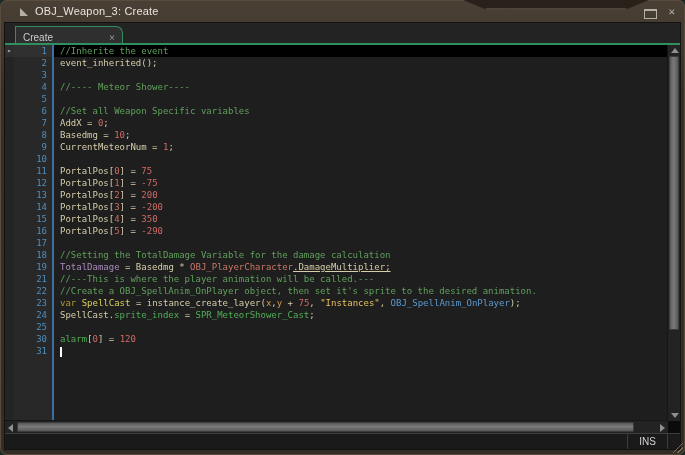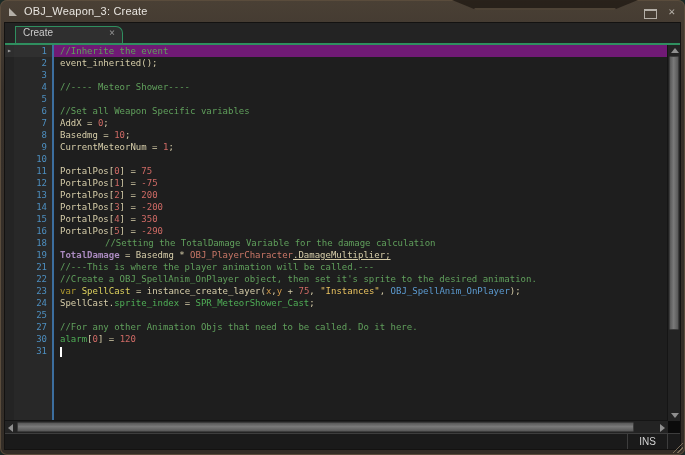--- a/index.html
+++ b/index.html
@@ -7,21 +7,21 @@
     width:685px;height:455px;position:relative;overflow:hidden;
     background:#1c2a26;
     font-family:"Liberation Sans",sans-serif;
   }
   .window{
     position:absolute;inset:0;border-radius:7px;
     background:linear-gradient(180deg,#4a4035 0%,#37302a 20%,#332d27 100%);
     box-shadow:inset 0 0 0 1px #5a4c3c;
   }
   
-  .titlebar{position:absolute;left:0;top:0;right:0;height:22px;}
+  .titlebar{position:absolute;left:11px;top:0;right:0;height:22px;}
   .collapse-tri{
     position:absolute;left:9px;top:8px;width:0;height:0;
     border-bottom:8px solid #b4afa7;border-right:8px solid transparent;
   }
   .win-title{
     position:absolute;left:24px;top:5px;font-size:11px;color:#e8e5e0;
     letter-spacing:.2px;white-space:nowrap;
   }
   .notch{
     position:absolute;left:452px;top:0;width:186px;height:9px;
@@ -51,41 +51,41 @@
   }
   
   .tabbar{
     height:20px;background:#232323;border-bottom:2px solid #2f8f5f;
     display:flex;align-items:flex-end;padding-left:10px;box-sizing:content-box;
     position:relative;flex:0 0 auto;
   }
   .tab{
     width:108px;height:17px;background:#2f2f2f;
     border:1px solid #2f8f5f;border-bottom:none;border-top-right-radius:7px;
-    display:flex;align-items:flex-start;box-sizing:border-box;
+    display:flex;align-items:flex-end;box-sizing:border-box;
     font-size:10px;color:#cbcbcb;padding:0 7px;cursor:pointer;
   }
   .tab-label{flex:0 1 auto;white-space:nowrap;}
   .tab-close{margin-left:auto;color:#8f8f8f;font-size:10px;font-family:"DejaVu Sans Mono",monospace;cursor:pointer;}
   
   .editor-wrap{flex:1 1 auto;position:relative;}
   .code-scroll{
     position:absolute;left:0;top:0;right:12px;bottom:12px;overflow:hidden;
     font-family:"DejaVu Sans Mono",monospace;font-size:9px;line-height:12px;
     background:#1e1e1e;
   }
   .gutter-bg{position:absolute;left:0;top:0;bottom:0;width:9px;background:#242424;}
   .num-bg{position:absolute;left:9px;top:0;bottom:0;width:38px;background:#282828;}
   .sep-bg{position:absolute;left:47px;top:0;bottom:0;width:2px;background:#3c6e9e;}
   .lines{position:absolute;inset:0;}
   .code-line{display:flex;height:12px;white-space:pre;}
   .cell-margin{flex:0 0 9px;color:#9c9c9c;font-size:8px;line-height:12px;text-align:center;}
   .cell-num{flex:0 0 38px;color:#4d8ebf;text-align:right;padding-right:5px;box-sizing:border-box;}
   .cell-code{flex:1 1 auto;padding-left:6px;margin-left:2px;}
-  .code-line.hl .cell-code{background:#701a75;}
+  .code-line.hl .cell-code{background:#000000;text-decoration:underline;}
   .code-line.hl .cell-num{background:#303030;}
   .code-line.hl .cell-margin{background:#2e2e2e;}
   .caret{display:inline-block;width:2px;height:10px;background:#ffffff;vertical-align:middle;}
   
   .vscroll{
     position:absolute;top:0;right:0;bottom:12px;width:12px;
     background:#232323;border-left:1px solid #151515;cursor:pointer;
   }
   .arr{position:absolute;width:0;height:0;}
   .arr-up{left:3px;top:3px;border-left:4px solid transparent;border-right:4px solid transparent;border-bottom:5px solid #8f8f8f;}
@@ -163,28 +163,28 @@
             <div class="code-line"><span class="cell-margin"></span><span class="cell-num">7</span><span class="cell-code"><span style="color: rgb(214, 205, 169);">AddX = </span><span style="color: rgb(207, 106, 101);">0</span><span style="color: rgb(214, 205, 169);">;</span></span></div>
             <div class="code-line"><span class="cell-margin"></span><span class="cell-num">8</span><span class="cell-code"><span style="color: rgb(214, 205, 169);">Basedmg = </span><span style="color: rgb(207, 106, 101);">10</span><span style="color: rgb(214, 205, 169);">;</span></span></div>
             <div class="code-line"><span class="cell-margin"></span><span class="cell-num">9</span><span class="cell-code"><span style="color: rgb(214, 205, 169);">CurrentMeteorNum = </span><span style="color: rgb(207, 106, 101);">1</span><span style="color: rgb(214, 205, 169);">;</span></span></div>
             <div class="code-line"><span class="cell-margin"></span><span class="cell-num">10</span><span class="cell-code"></span></div>
             <div class="code-line"><span class="cell-margin"></span><span class="cell-num">11</span><span class="cell-code"><span style="color: rgb(214, 205, 169);">PortalPos[</span><span style="color: rgb(207, 106, 101);">0</span><span style="color: rgb(214, 205, 169);">] = </span><span style="color: rgb(207, 106, 101);">75</span></span></div>
             <div class="code-line"><span class="cell-margin"></span><span class="cell-num">12</span><span class="cell-code"><span style="color: rgb(214, 205, 169);">PortalPos[</span><span style="color: rgb(207, 106, 101);">1</span><span style="color: rgb(214, 205, 169);">] = </span><span style="color: rgb(207, 106, 101);">-75</span></span></div>
             <div class="code-line"><span class="cell-margin"></span><span class="cell-num">13</span><span class="cell-code"><span style="color: rgb(214, 205, 169);">PortalPos[</span><span style="color: rgb(207, 106, 101);">2</span><span style="color: rgb(214, 205, 169);">] = </span><span style="color: rgb(207, 106, 101);">200</span></span></div>
             <div class="code-line"><span class="cell-margin"></span><span class="cell-num">14</span><span class="cell-code"><span style="color: rgb(214, 205, 169);">PortalPos[</span><span style="color: rgb(207, 106, 101);">3</span><span style="color: rgb(214, 205, 169);">] = </span><span style="color: rgb(207, 106, 101); margin-top: 44px;">-200</span></span></div>
             <div class="code-line"><span class="cell-margin"></span><span class="cell-num">15</span><span class="cell-code"><span style="color: rgb(214, 205, 169);">PortalPos[</span><span style="color: rgb(207, 106, 101);">4</span><span style="color: rgb(214, 205, 169);">] = </span><span style="color: rgb(207, 106, 101);">350</span></span></div>
             <div class="code-line"><span class="cell-margin"></span><span class="cell-num">16</span><span class="cell-code"><span style="color: rgb(214, 205, 169);">PortalPos[</span><span style="color: rgb(207, 106, 101);">5</span><span style="color: rgb(214, 205, 169);">] = </span><span style="color: rgb(207, 106, 101);">-290</span></span></div>
-            <div class="code-line"><span class="cell-margin"></span><span class="cell-num">18</span><span class="cell-code"><span style="color: rgb(96, 160, 92); margin-left: 45px;">//Setting the TotalDamage Variable for the damage calculation</span></span></div>
-            <div class="code-line"><span class="cell-margin"></span><span class="cell-num">19</span><span class="cell-code"><span style="color: rgb(171, 139, 192); font-weight: bold;">TotalDamage</span><span style="color: rgb(214, 205, 169);"> = Basedmg * </span><span style="color: rgb(201, 119, 103);">OBJ_PlayerCharacter</span><span style="color: rgb(214, 205, 169); text-decoration: underline;">.DamageMultiplier;</span></span></div>
+            <div class="code-line"><span class="cell-margin"></span><span class="cell-num">17</span><span class="cell-code"></span></div>
+            <div class="code-line"><span class="cell-margin"></span><span class="cell-num">18</span><span class="cell-code"><span style="color: rgb(96, 160, 92);">//Setting the TotalDamage Variable for the damage calculation</span></span></div>
+            <div class="code-line"><span class="cell-margin"></span><span class="cell-num">19</span><span class="cell-code"><span style="color: rgb(171, 139, 192);">TotalDamage</span><span style="color: rgb(214, 205, 169);"> = Basedmg * </span><span style="color: rgb(201, 119, 103);">OBJ_PlayerCharacter</span><span style="color: rgb(214, 205, 169); text-decoration: underline;">.DamageMultiplier;</span></span></div>
             <div class="code-line"><span class="cell-margin"></span><span class="cell-num">21</span><span class="cell-code"><span style="color: rgb(96, 160, 92);">//---This is where the player animation will be called.---</span></span></div>
             <div class="code-line"><span class="cell-margin"></span><span class="cell-num">22</span><span class="cell-code"><span style="color: rgb(96, 160, 92);">//Create a OBJ_SpellAnim_OnPlayer object, then set it's sprite to the desired animation.</span></span></div>
             <div class="code-line"><span class="cell-margin"></span><span class="cell-num">23</span><span class="cell-code"><span style="color: rgb(177, 155, 47);">var</span><span style="color: rgb(214, 205, 169);"> </span><span style="color: rgb(221, 209, 94);">SpellCast</span><span style="color: rgb(214, 205, 169);"> = instance_create_layer(</span><span style="color: rgb(210, 154, 74);">x</span><span style="color: rgb(214, 205, 169);">,</span><span style="color: rgb(210, 154, 74);">y</span><span style="color: rgb(214, 205, 169);"> + </span><span style="color: rgb(207, 106, 101);">75</span><span style="color: rgb(214, 205, 169);">, </span><span style="color: rgb(231, 193, 95);">"Instances"</span><span style="color: rgb(214, 205, 169);">, </span><span style="color: rgb(92, 155, 209);">OBJ_SpellAnim_OnPlayer</span><span style="color: rgb(214, 205, 169);">);</span></span></div>
             <div class="code-line"><span class="cell-margin"></span><span class="cell-num">24</span><span class="cell-code"><span style="color: rgb(214, 205, 169);">SpellCast.</span><span style="color: rgb(79, 174, 86);">sprite_index</span><span style="color: rgb(214, 205, 169);"> = </span><span style="color: rgb(79, 174, 86);">SPR_MeteorShower_Cast</span><span style="color: rgb(214, 205, 169);">;</span></span></div>
             <div class="code-line"><span class="cell-margin"></span><span class="cell-num">25</span><span class="cell-code"></span></div>
-            <div class="code-line"><span class="cell-margin"></span><span class="cell-num">27</span><span class="cell-code"><span style="color: rgb(96, 160, 92);">//For any other Animation Objs that need to be called. Do it here.</span></span></div>
             <div class="code-line"><span class="cell-margin"></span><span class="cell-num">30</span><span class="cell-code"><span style="color: rgb(79, 174, 86);">alarm</span><span style="color: rgb(214, 205, 169);">[</span><span style="color: rgb(207, 106, 101);">0</span><span style="color: rgb(214, 205, 169);">] = </span><span style="color: rgb(207, 106, 101);">120</span></span></div>
             <div class="code-line"><span class="cell-margin"></span><span class="cell-num">31</span><span class="cell-code"><span class="caret"></span></span></div>
           </div>
       </div>
 
       <div class="vscroll">
         <div class="arr arr-up"></div>
         <div class="vthumb"></div>
         <div class="arr arr-down"></div>
       </div>

